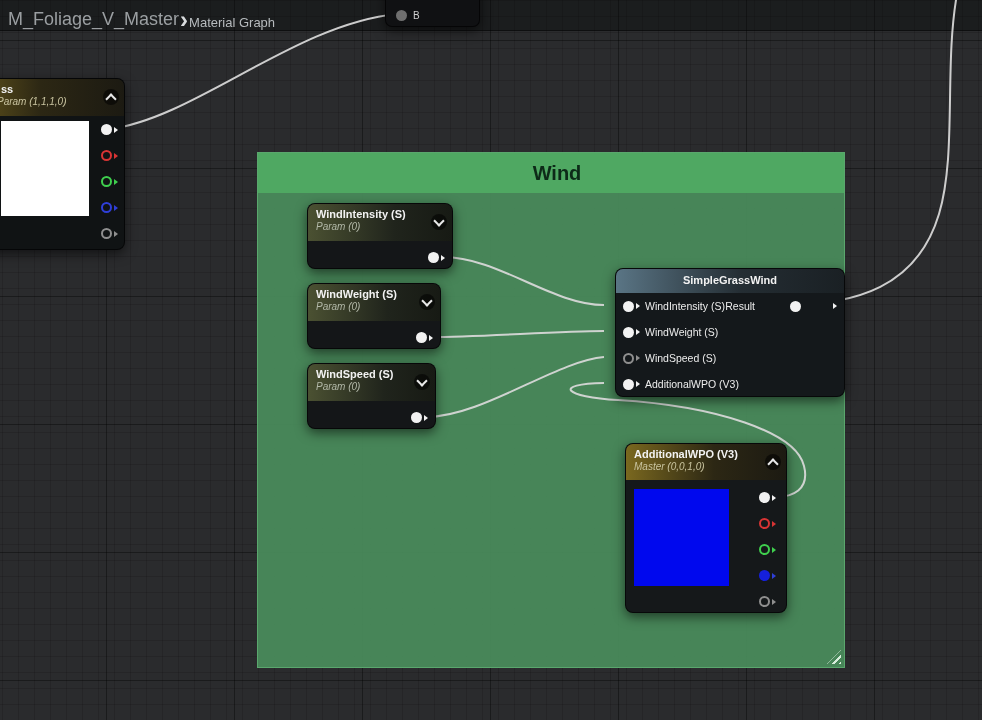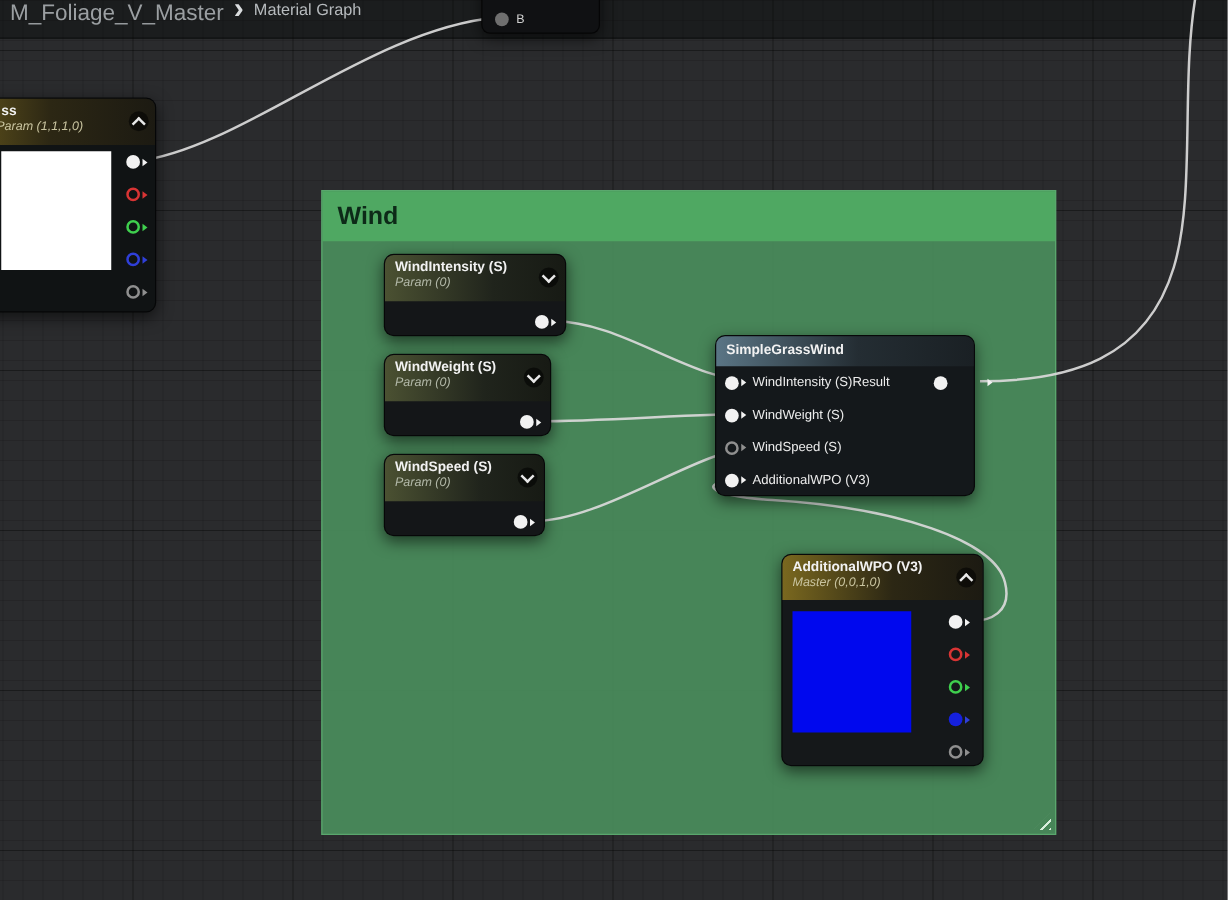--- a/index.html
+++ b/index.html
@@ -11,28 +11,28 @@
       linear-gradient(rgba(0,0,0,0.38) 1px, transparent 1px),
       linear-gradient(90deg, rgba(0,0,0,0.38) 1px, transparent 1px),
       linear-gradient(rgba(0,0,0,0.13) 1px, transparent 1px),
       linear-gradient(90deg, rgba(0,0,0,0.13) 1px, transparent 1px);
     background-size:128px 128px,128px 128px,16px 16px,16px 16px;
     background-position:106px 40px,106px 40px,2px 0,2px 0;
   }
   .topband{position:absolute;left:0;top:0;width:982px;height:30px;background:rgba(8,9,10,0.42);border-bottom:1px solid rgba(0,0,0,0.45);z-index:1;}
 
   
-  .breadcrumb{position:absolute;left:8px;top:0;height:30px;display:flex;align-items:flex-start;gap:8px;z-index:9;}
+  .breadcrumb{position:absolute;left:8px;top:0;height:30px;display:flex;align-items:flex-end;gap:1px;z-index:9;}
   .bc-root{font-size:18px;color:#9b9fa2;}
   .bc-sep{font-size:24px;line-height:20px;color:#d9dcde;font-weight:bold;margin-top:-3px;}
   .bc-cur{font-size:13px;color:#b7bbbe;}
 
   
   .comment{position:absolute;left:257px;top:152px;width:588px;height:516px;background:rgba(74,141,92,0.92);border:1px solid rgba(95,175,115,0.8);z-index:2;box-sizing:border-box;}
-  .comment-header{position:absolute;left:0;top:0;width:100%;height:40px;background:#4fa862;display:flex;align-items:center;}
+  .comment-header{position:absolute;left:0;top:0;width:100%;height:40px;background:#4fa862;display:flex;align-items:center;justify-content:center;}
   .comment-title{font-size:20px;font-weight:bold;color:#0d2a18;padding-left:12px;}
   .resize-handle{position:absolute;right:3px;bottom:3px;width:14px;height:14px;
     background:repeating-linear-gradient(135deg, transparent 0 3px, #d7ecdb 3px 5px);
     clip-path:polygon(100% 0,100% 100%,0 100%);}
 
   
   .wires{position:absolute;left:0;top:0;width:982px;height:720px;z-index:3;}
   .wires path{fill:none;stroke:#d9d9d9;stroke-width:2;opacity:0.93;}
 
   
@@ -79,21 +79,21 @@
   .left-node .pins-col{right:6px;top:45px;}
 
   
   .scalar-node .hdr{height:37px;}
   .scalar-node .out-pin{position:absolute;right:7px;top:48px;display:flex;align-items:center;}
   .n-windintensity{left:307px;top:203px;width:146px;height:66px;}
   .n-windweight{left:307px;top:283px;width:134px;height:66px;}
   .n-windspeed{left:307px;top:363px;width:129px;height:66px;}
 
   
-  .fn-node{left:572px;top:268px;width:208px;height:129px;background:#14181b;}
+  .fn-node{left:615px;top:268px;width:230px;height:129px;background:#14181b;text-align:center;}
   .fn-node .hdr{height:24px;padding:5px 8px 0 8px;}
   .fn-rows{position:absolute;left:0;top:24px;width:100%;}
   .fn-row{height:26px;display:flex;align-items:center;padding:0 7px;box-sizing:border-box;}
   .fn-row .in{display:flex;align-items:center;gap:0;}
   .fn-row .lbl{font-size:10.5px;color:#ececec;margin-left:5px;white-space:nowrap;}
   .fn-row .spacer{flex:1;}
   .fn-row .out{display:flex;align-items:center;gap:30px;}
   .fn-row .out .lbl{margin:0 5px 0 0;}
 
   

